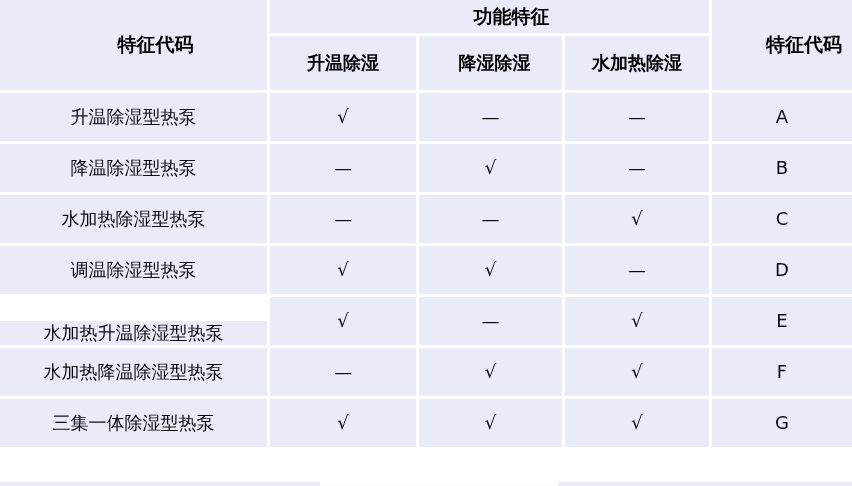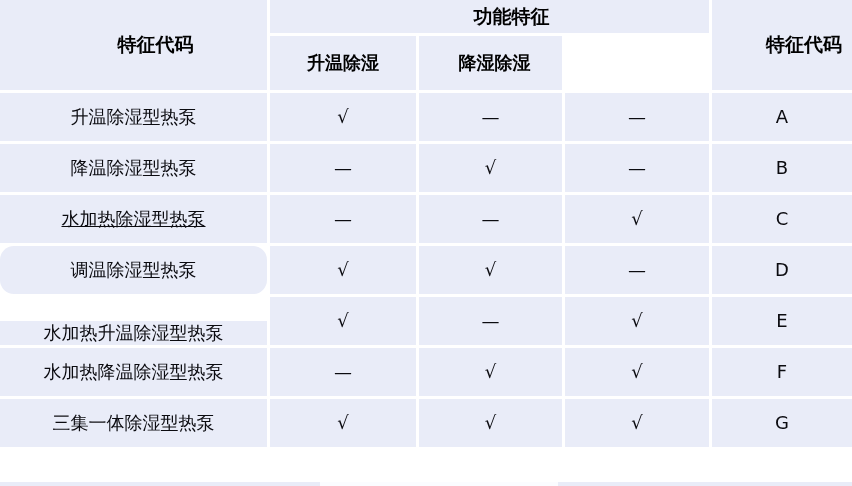--- a/index.html
+++ b/index.html
@@ -47,40 +47,41 @@
 
 <div class="page">
   <div class="tbl">
 
     <div class="cell hdr name-hdr">特征代码</div>
     <div class="cell hdr group-hdr">功能特征</div>
     <div class="cell hdr code-hdr">特征代码</div>
 
     <div class="cell sub-hdr" style="grid-area:2/2/3/3;">升温除湿</div>
     <div class="cell sub-hdr" style="grid-area:2/3/3/4;padding-left:8px;">降湿除湿</div>
+    <div class="cell sub-hdr" style="grid-area:2/4/3/5;">水加热除湿</div>
 
     <div class="cell row-name" style="grid-area:3/1/4/2;">升温除湿型热泵</div>
     <div class="cell mark" style="grid-area:3/2/4/3;">√</div>
     <div class="cell mark" style="grid-area:3/3/4/4;">—</div>
     <div class="cell mark" style="grid-area:3/4/4/5;">—</div>
     <div class="cell code" style="grid-area:3/5/4/6;">A</div>
 
     <div class="cell row-name" style="grid-area:4/1/5/2;">降温除湿型热泵</div>
     <div class="cell mark" style="grid-area:4/2/5/3;">—</div>
     <div class="cell mark" style="grid-area:4/3/5/4;">√</div>
     <div class="cell mark" style="grid-area:4/4/5/5;">—</div>
     <div class="cell code" style="grid-area:4/5/5/6;">B</div>
 
-    <div class="cell row-name" style="grid-area:5/1/6/2;text-decoration:underline;">水加热除湿型热泵</div>
+    <div class="cell row-name" style="grid-area:5/1/6/2;">水加热除湿型热泵</div>
     <div class="cell mark" style="grid-area:5/2/6/3;">—</div>
     <div class="cell mark" style="grid-area:5/3/6/4;">—</div>
     <div class="cell mark" style="grid-area:5/4/6/5;">√</div>
     <div class="cell code" style="grid-area:5/5/6/6;">C</div>
 
-    <div class="cell row-name" style="grid-area:6/1/7/2;border-radius:14px;">调温除湿型热泵</div>
+    <div class="cell row-name" style="grid-area:6/1/7/2;">调温除湿型热泵</div>
     <div class="cell mark" style="grid-area:6/2/7/3;">√</div>
     <div class="cell mark" style="grid-area:6/3/7/4;">√</div>
     <div class="cell mark" style="grid-area:6/4/7/5;">—</div>
     <div class="cell code" style="grid-area:6/5/7/6;">D</div>
 
     <div class="cell row-name" style="grid-area:7/1/8/2;margin-top:24px;">水加热升温除湿型热泵</div>
     <div class="cell mark" style="grid-area:7/2/8/3;">√</div>
     <div class="cell mark" style="grid-area:7/3/8/4;">—</div>
     <div class="cell mark" style="grid-area:7/4/8/5;">√</div>
     <div class="cell code" style="grid-area:7/5/8/6;">E</div>

